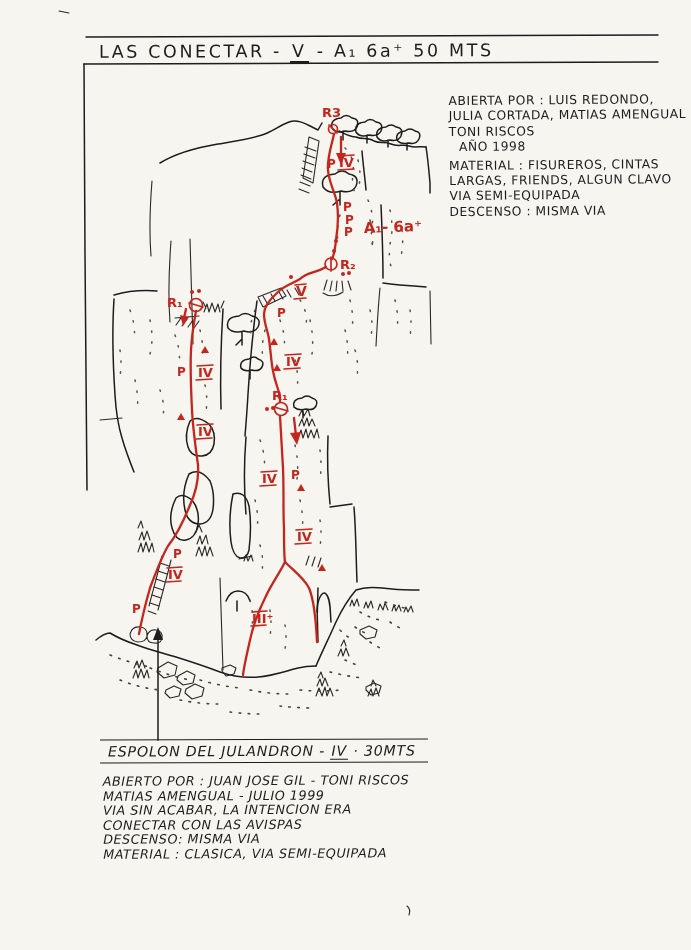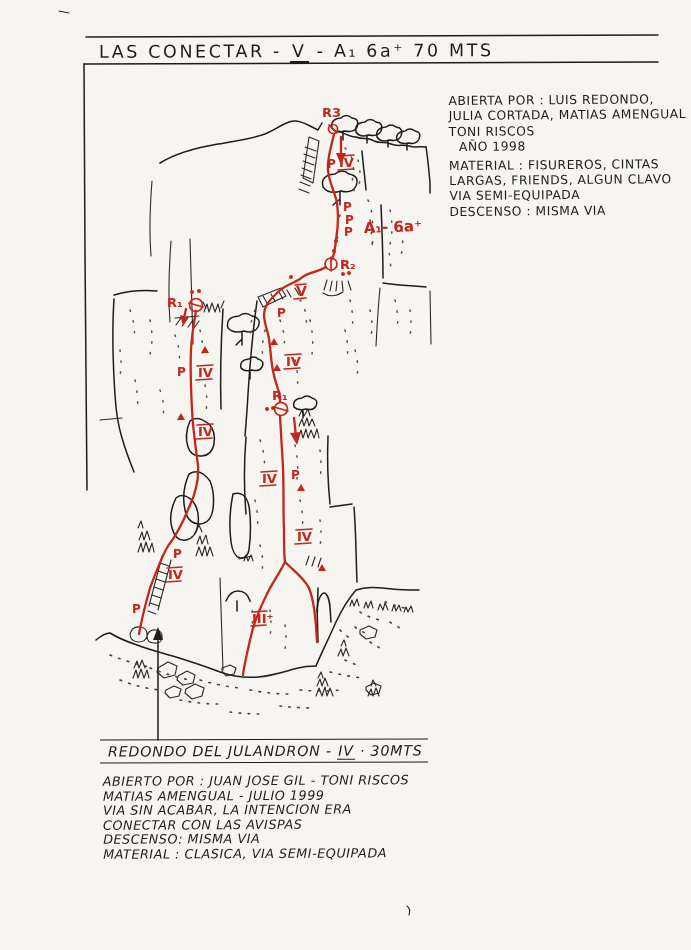--- a/index.html
+++ b/index.html
@@ -218,36 +218,36 @@
       <text class="rt" x="173" y="558" font-size="12">P</text>
       <text class="rt" x="168" y="579" font-size="13">IV</text>
       <text class="rt" x="132" y="613" font-size="12">P</text>
     </g>
   </g>
 </svg>
 
   <div class="hand" id="main-title">
     <span>LAS CONECTAR -</span>
     <span class="rnum">V</span>
-    <span>- A₁ 6a⁺  70 MTS</span>
+    <span>- A₁ 6a⁺  50 MTS</span>
   </div>
 
   <div class="hand" id="info-block">
     <div class="info-line">ABIERTA POR : LUIS REDONDO,</div>
     <div class="info-line">JULIA CORTADA, MATIAS AMENGUAL</div>
     <div class="info-line">TONI RISCOS</div>
     <div class="info-line ind">AÑO 1998</div>
     <div class="info-line gapt">MATERIAL : FISUREROS, CINTAS</div>
     <div class="info-line">LARGAS, FRIENDS, ALGUN CLAVO</div>
     <div class="info-line">VIA SEMI-EQUIPADA</div>
     <div class="info-line">DESCENSO : MISMA VIA</div>
   </div>
 
   <div class="hand" id="esp-title">
-    <span>REDONDO DEL JULANDRON -</span>
+    <span>ESPOLON DEL JULANDRON -</span>
     <span class="rnum">IV</span>
     <span>· 30MTS</span>
   </div>
 
   <div class="hand" id="esp-lines">
     <div class="esp-line">ABIERTO POR : JUAN JOSE GIL - TONI RISCOS</div>
     <div class="esp-line">MATIAS AMENGUAL - JULIO 1999</div>
     <div class="esp-line">VIA SIN ACABAR, LA INTENCION ERA</div>
     <div class="esp-line">CONECTAR CON LAS AVISPAS</div>
     <div class="esp-line">DESCENSO: MISMA VIA</div>

